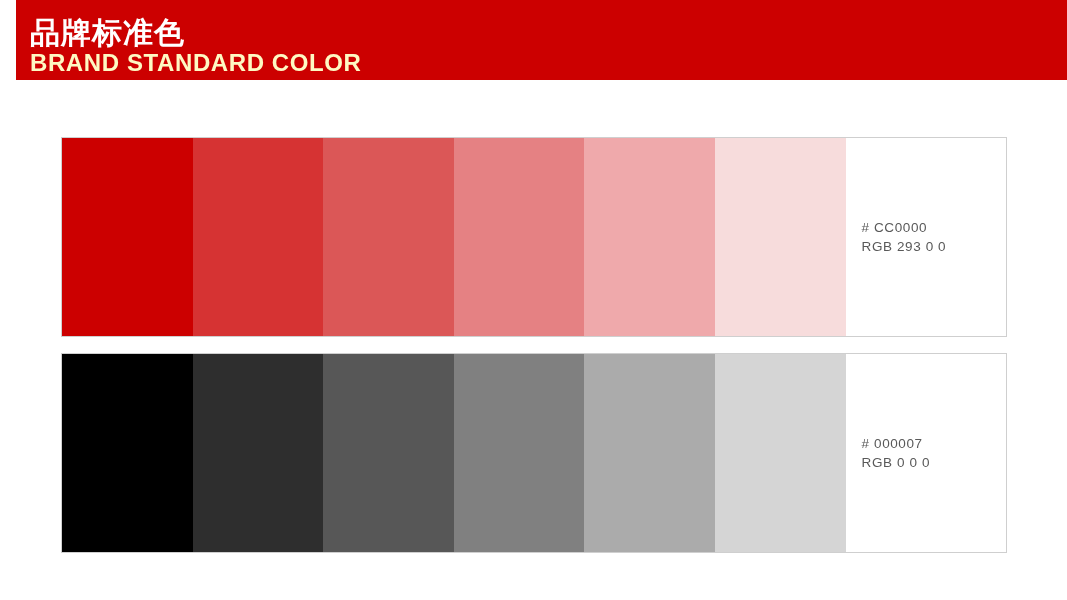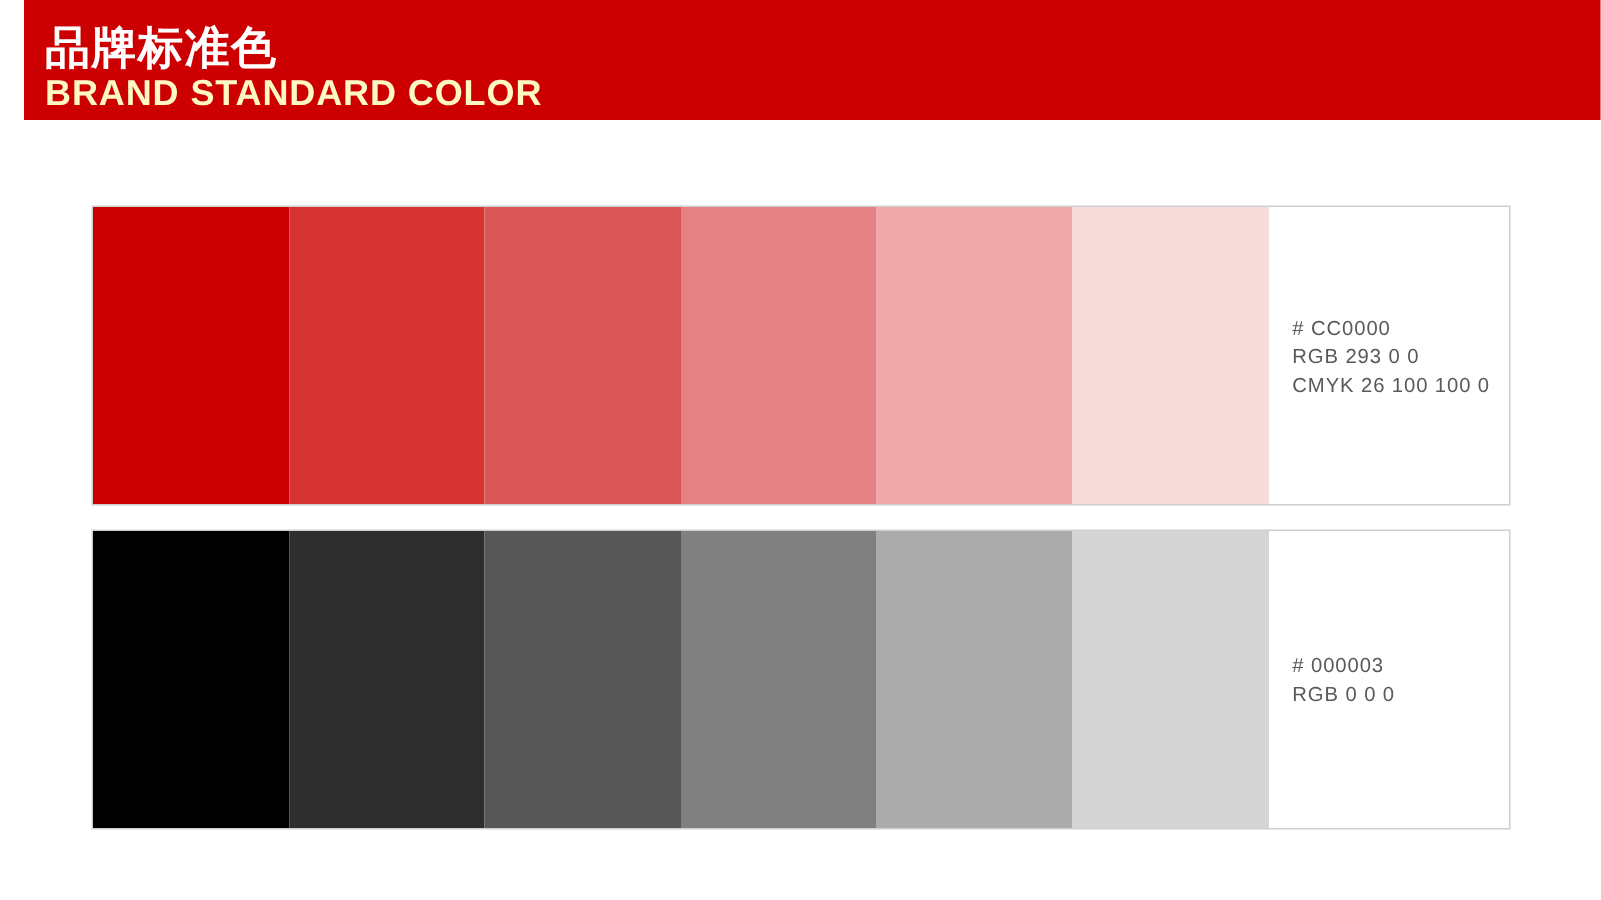--- a/index.html
+++ b/index.html
@@ -107,30 +107,29 @@
   <div class="palette-row row-red">
     <div class="swatch" style="background-color: rgb(204, 0, 0);"></div>
     <div class="swatch" style="background-color: rgb(214, 51, 51);"></div>
     <div class="swatch" style="background-color: rgb(219, 87, 87);"></div>
     <div class="swatch" style="background-color: rgb(229, 129, 131);"></div>
     <div class="swatch" style="background-color: rgb(239, 169, 171);"></div>
     <div class="swatch" style="background-color: rgb(247, 220, 220);"></div>
     <div class="info-panel">
       <div class="info-line"># CC0000</div>
       <div class="info-line">RGB  293  0  0</div>
-      <div class="info-line">CMYK  26  100  100  0</div>
     </div>
   </div>
 
   <div class="palette-row row-black">
     <div class="swatch" style="background-color: rgb(0, 0, 0);"></div>
     <div class="swatch" style="background-color: rgb(46, 46, 46);"></div>
     <div class="swatch" style="background-color: rgb(87, 87, 87);"></div>
     <div class="swatch" style="background-color: rgb(128, 128, 128);"></div>
     <div class="swatch" style="background-color: rgb(171, 171, 171);"></div>
     <div class="swatch" style="background-color: rgb(213, 213, 213);"></div>
     <div class="info-panel">
-      <div class="info-line"># 000003</div>
+      <div class="info-line"># 000007</div>
       <div class="info-line">RGB  0  0  0</div>
     </div>
   </div>
 
 </div>
 
 </body></html>

